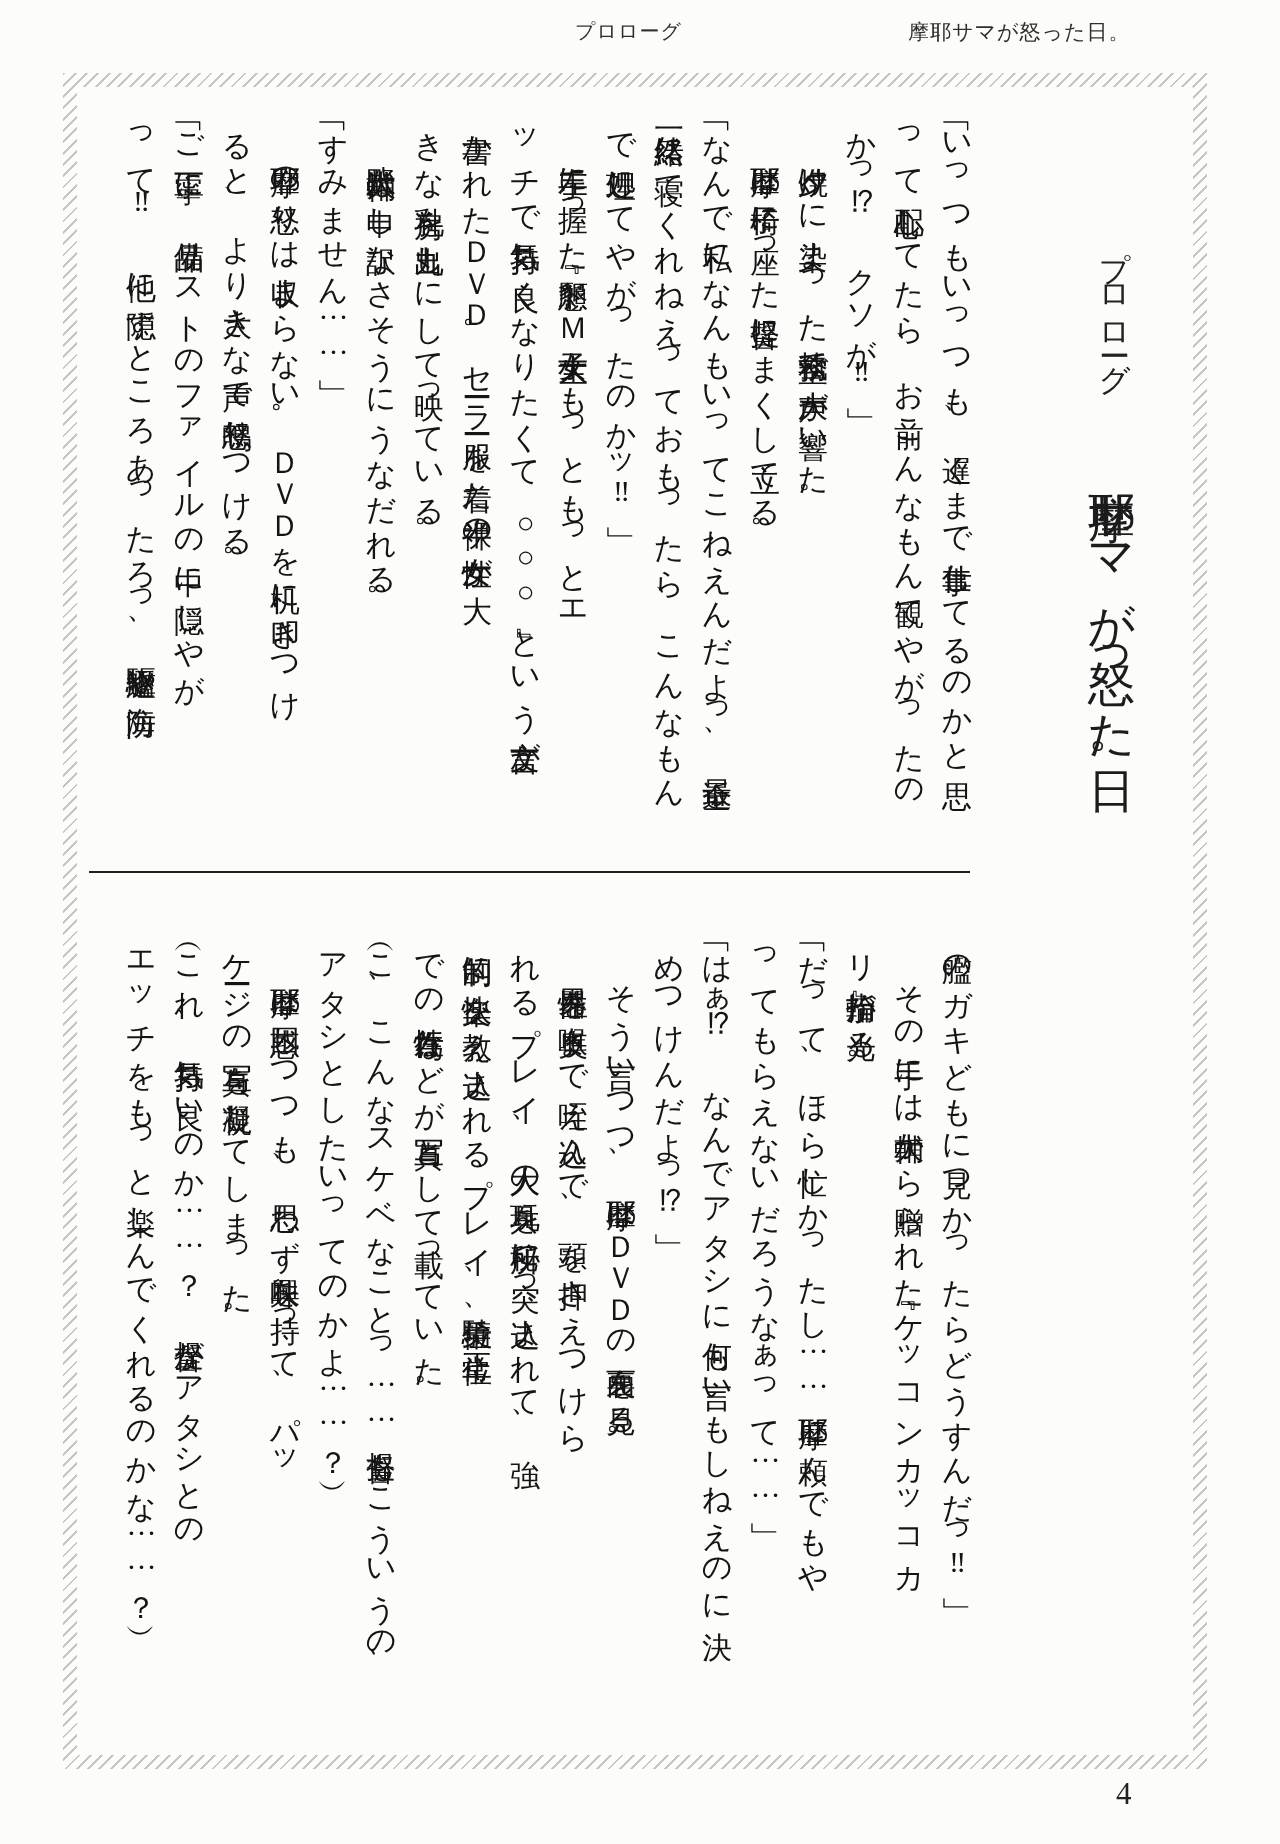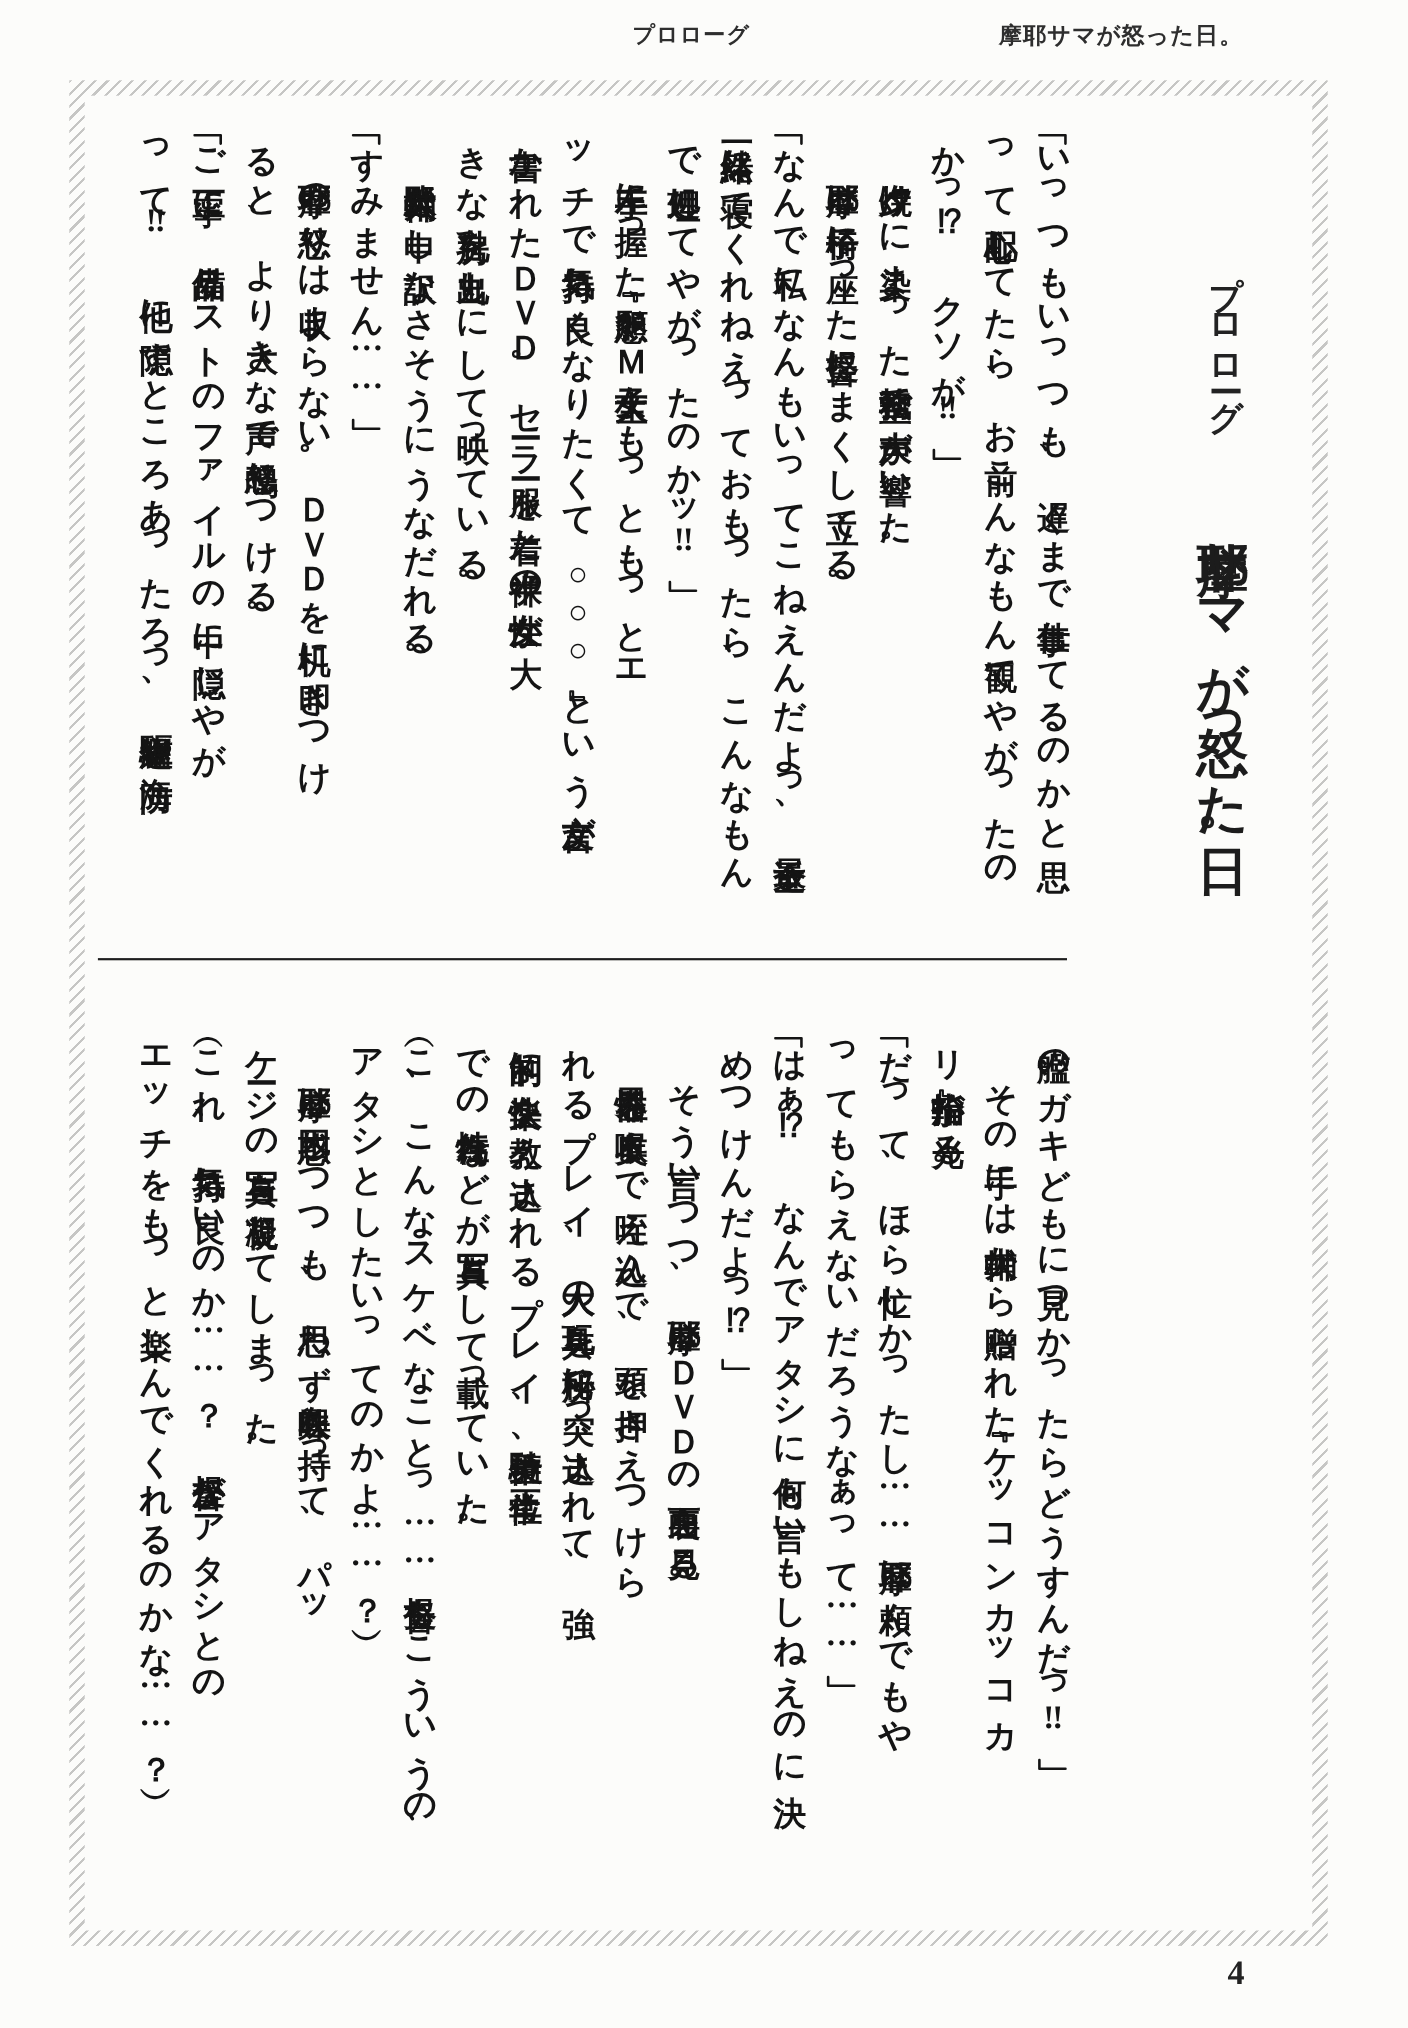--- a/index.html
+++ b/index.html
@@ -3,21 +3,20 @@
 <meta charset="utf-8">
 <style>
   html,body{margin:0;padding:0;}
   .page{
     position:relative;
     width:1280px;height:1844px;
     background:#fcfcfa;
     color:#1a1a1a;
     font-family:"Liberation Serif", serif;
     overflow:hidden;
-    font-weight:bold;
   }
   
   .runhead{
     position:absolute;top:18px;
     font-family:"Liberation Sans", sans-serif;
     color:#2e2e2e;
     font-size:21px;
     letter-spacing:1px;
     white-space:nowrap;
   }

